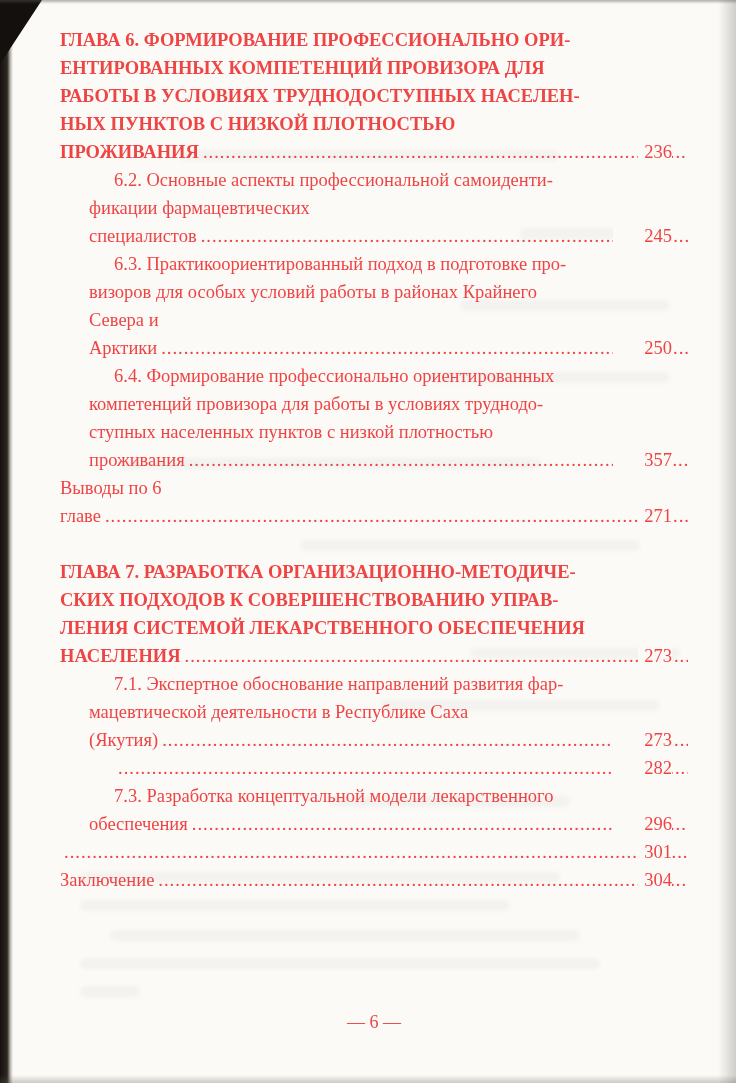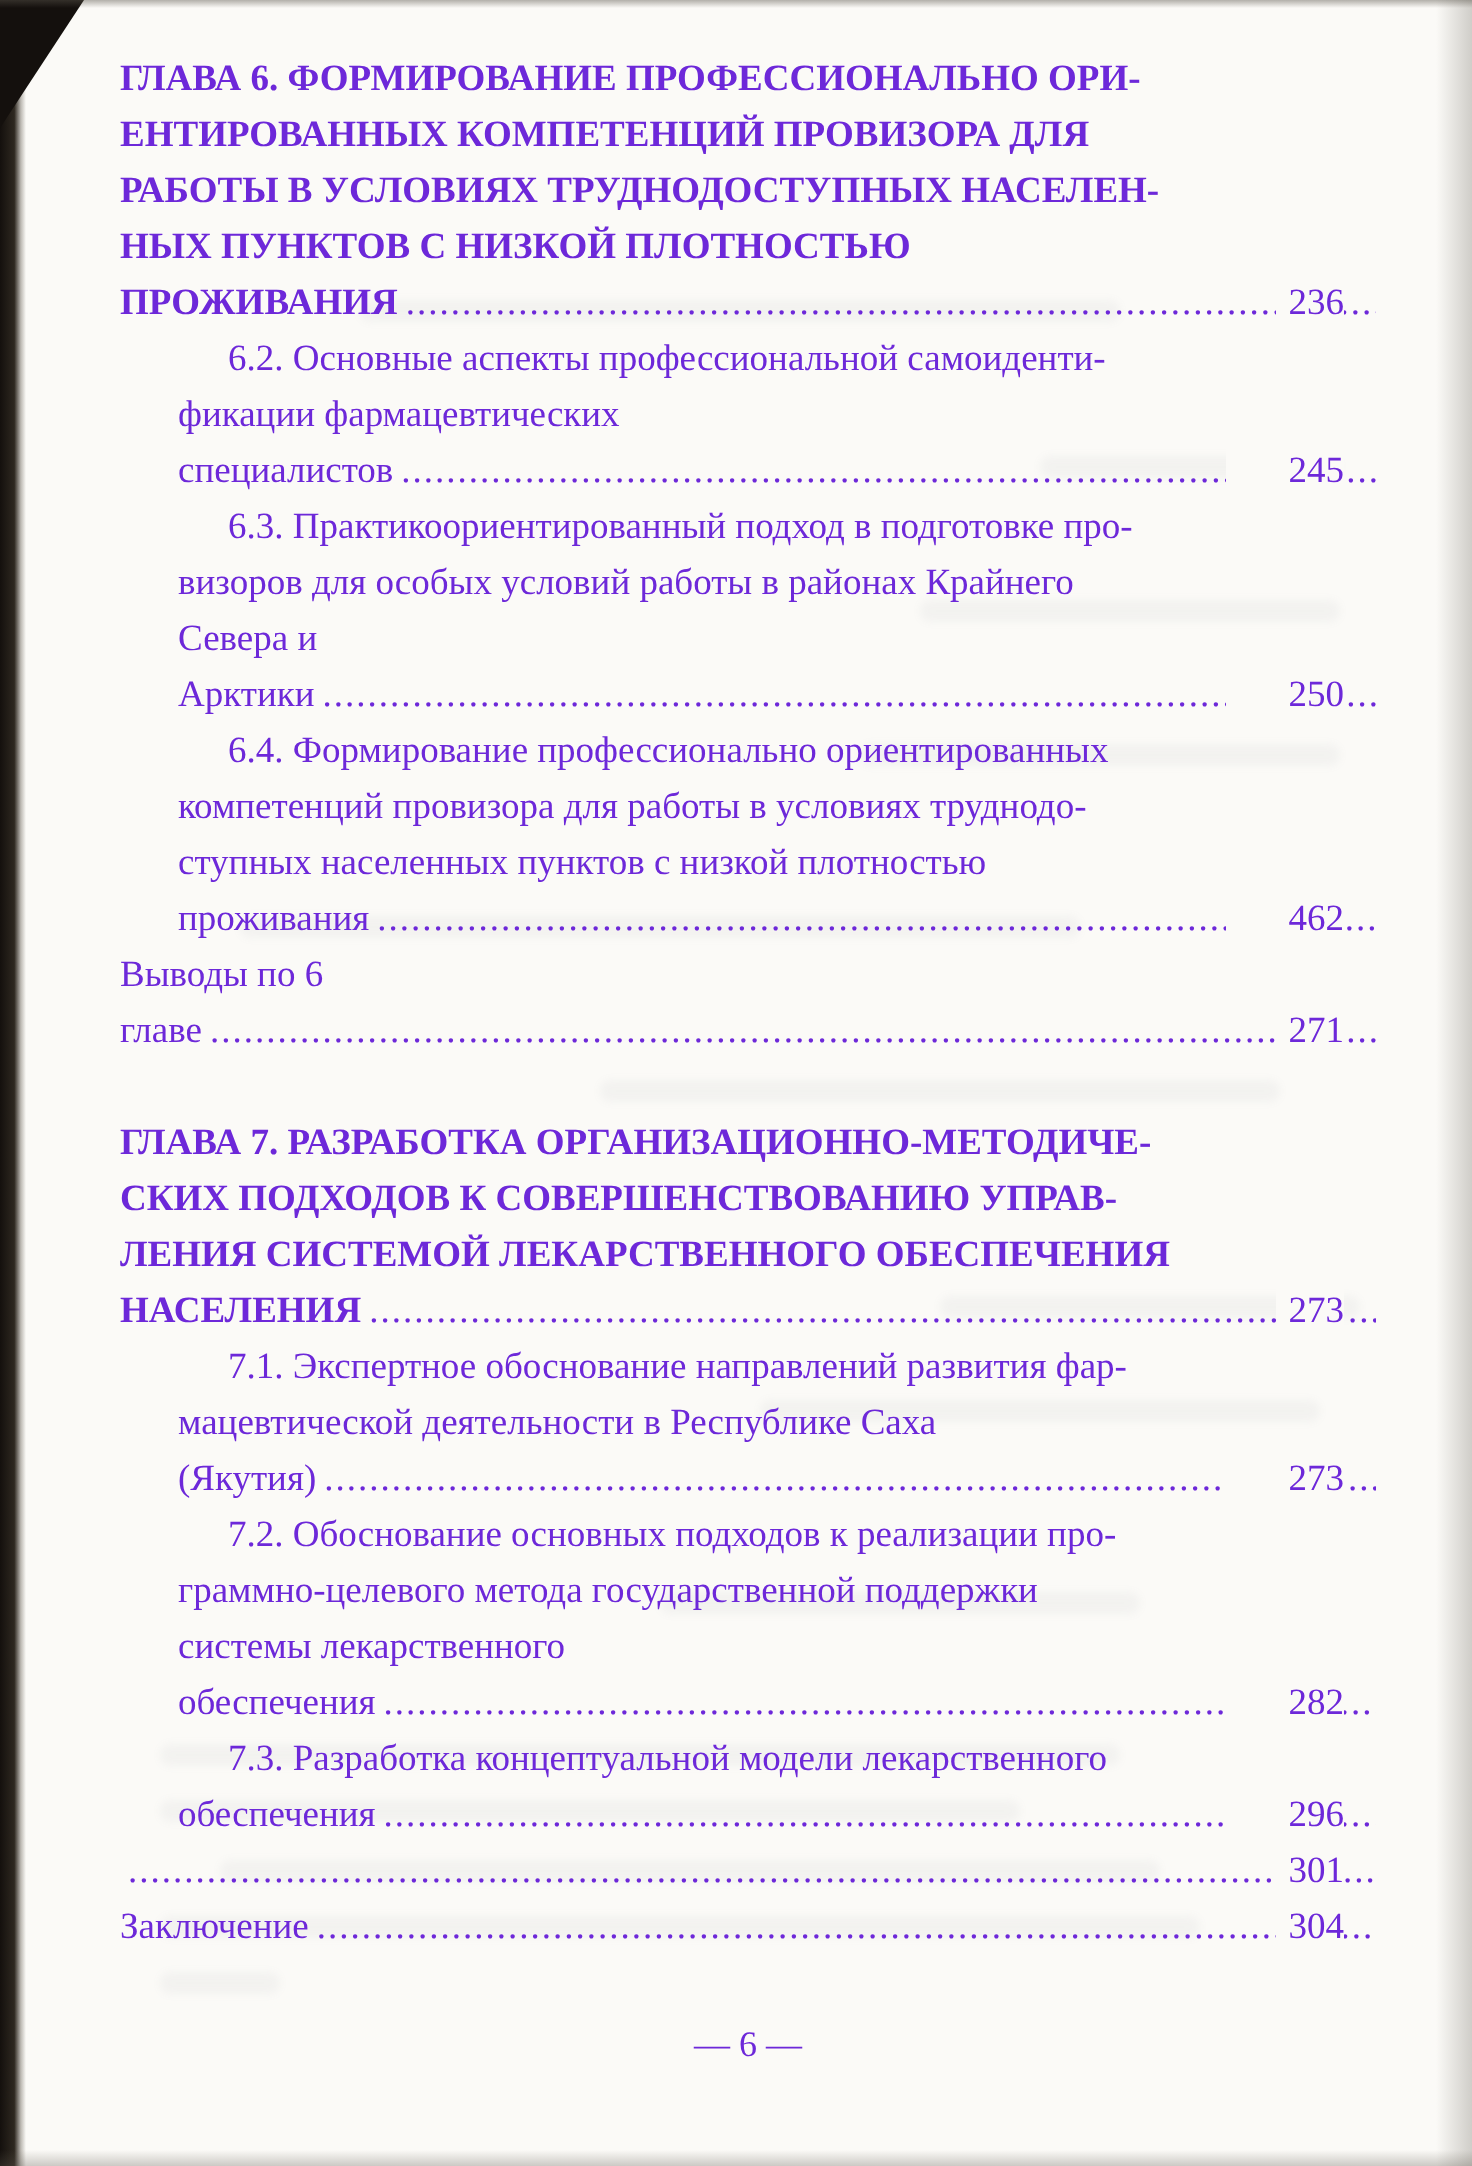--- a/index.html
+++ b/index.html
@@ -5,21 +5,21 @@
   * { margin: 0; padding: 0; box-sizing: border-box; }
   html, body { width: 736px; background: #d9d7d1; }
   body { font-family: "Liberation Serif", "DejaVu Serif", serif; }
 
   .scan-page {
     position: relative;
     width: 736px;
     height: 1083px;
     background: #fbfaf7;
     overflow: hidden;
-    color: #6d28d9;
+    color: #ef4444;
   }
 
   
   .edge-left {
     position: absolute; left: 0; top: 0; bottom: 0; width: 13px;
     background: linear-gradient(to right, #14100d 0%, #2e2820 55%, rgba(70,62,50,0.35) 80%, rgba(70,62,50,0) 100%);
   }
   .corner-tl {
     position: absolute; left: 0; top: 0; width: 0; height: 0;
     border-top: 64px solid #14100d;
@@ -120,21 +120,21 @@
       <span class="etext">6.3. Практикоориентированный подход в подготовке про-
 визоров для особых условий работы в районах Крайнего
 Севера и Арктики</span><span class="leader"></span>
       <span class="pnum">250</span>
     </div>
 
     <div class="entry sub">
       <span class="etext">6.4. Формирование профессионально ориентированных
 компетенций провизора для работы в условиях труднодо-
 ступных населенных пунктов с низкой плотностью проживания</span><span class="leader"></span>
-      <span class="pnum">462</span>
+      <span class="pnum">357</span>
     </div>
 
     <div class="entry plain">
       <span class="etext">Выводы по 6 главе</span><span class="leader"></span>
       <span class="pnum">271</span>
     </div>
 
     <div class="entry chapter gap-before">
       <span class="etext">ГЛАВА 7. РАЗРАБОТКА ОРГАНИЗАЦИОННО-МЕТОДИЧЕ-
 СКИХ ПОДХОДОВ К СОВЕРШЕНСТВОВАНИЮ УПРАВ-
@@ -143,23 +143,21 @@
       <span class="pnum">273</span>
     </div>
 
     <div class="entry sub">
       <span class="etext">7.1. Экспертное обоснование направлений развития фар-
 мацевтической деятельности в Республике Саха (Якутия)</span><span class="leader"></span>
       <span class="pnum">273</span>
     </div>
 
     <div class="entry sub">
-      <span class="etext">7.2. Обоснование основных подходов к реализации про-
-граммно-целевого метода государственной поддержки
-системы лекарственного обеспечения</span><span class="leader"></span>
+      <span class="leader"></span>
       <span class="pnum">282</span>
     </div>
 
     <div class="entry sub">
       <span class="etext">7.3. Разработка концептуальной модели лекарственного
 обеспечения</span><span class="leader"></span>
       <span class="pnum">296</span>
     </div>
 
     <div class="entry plain">

